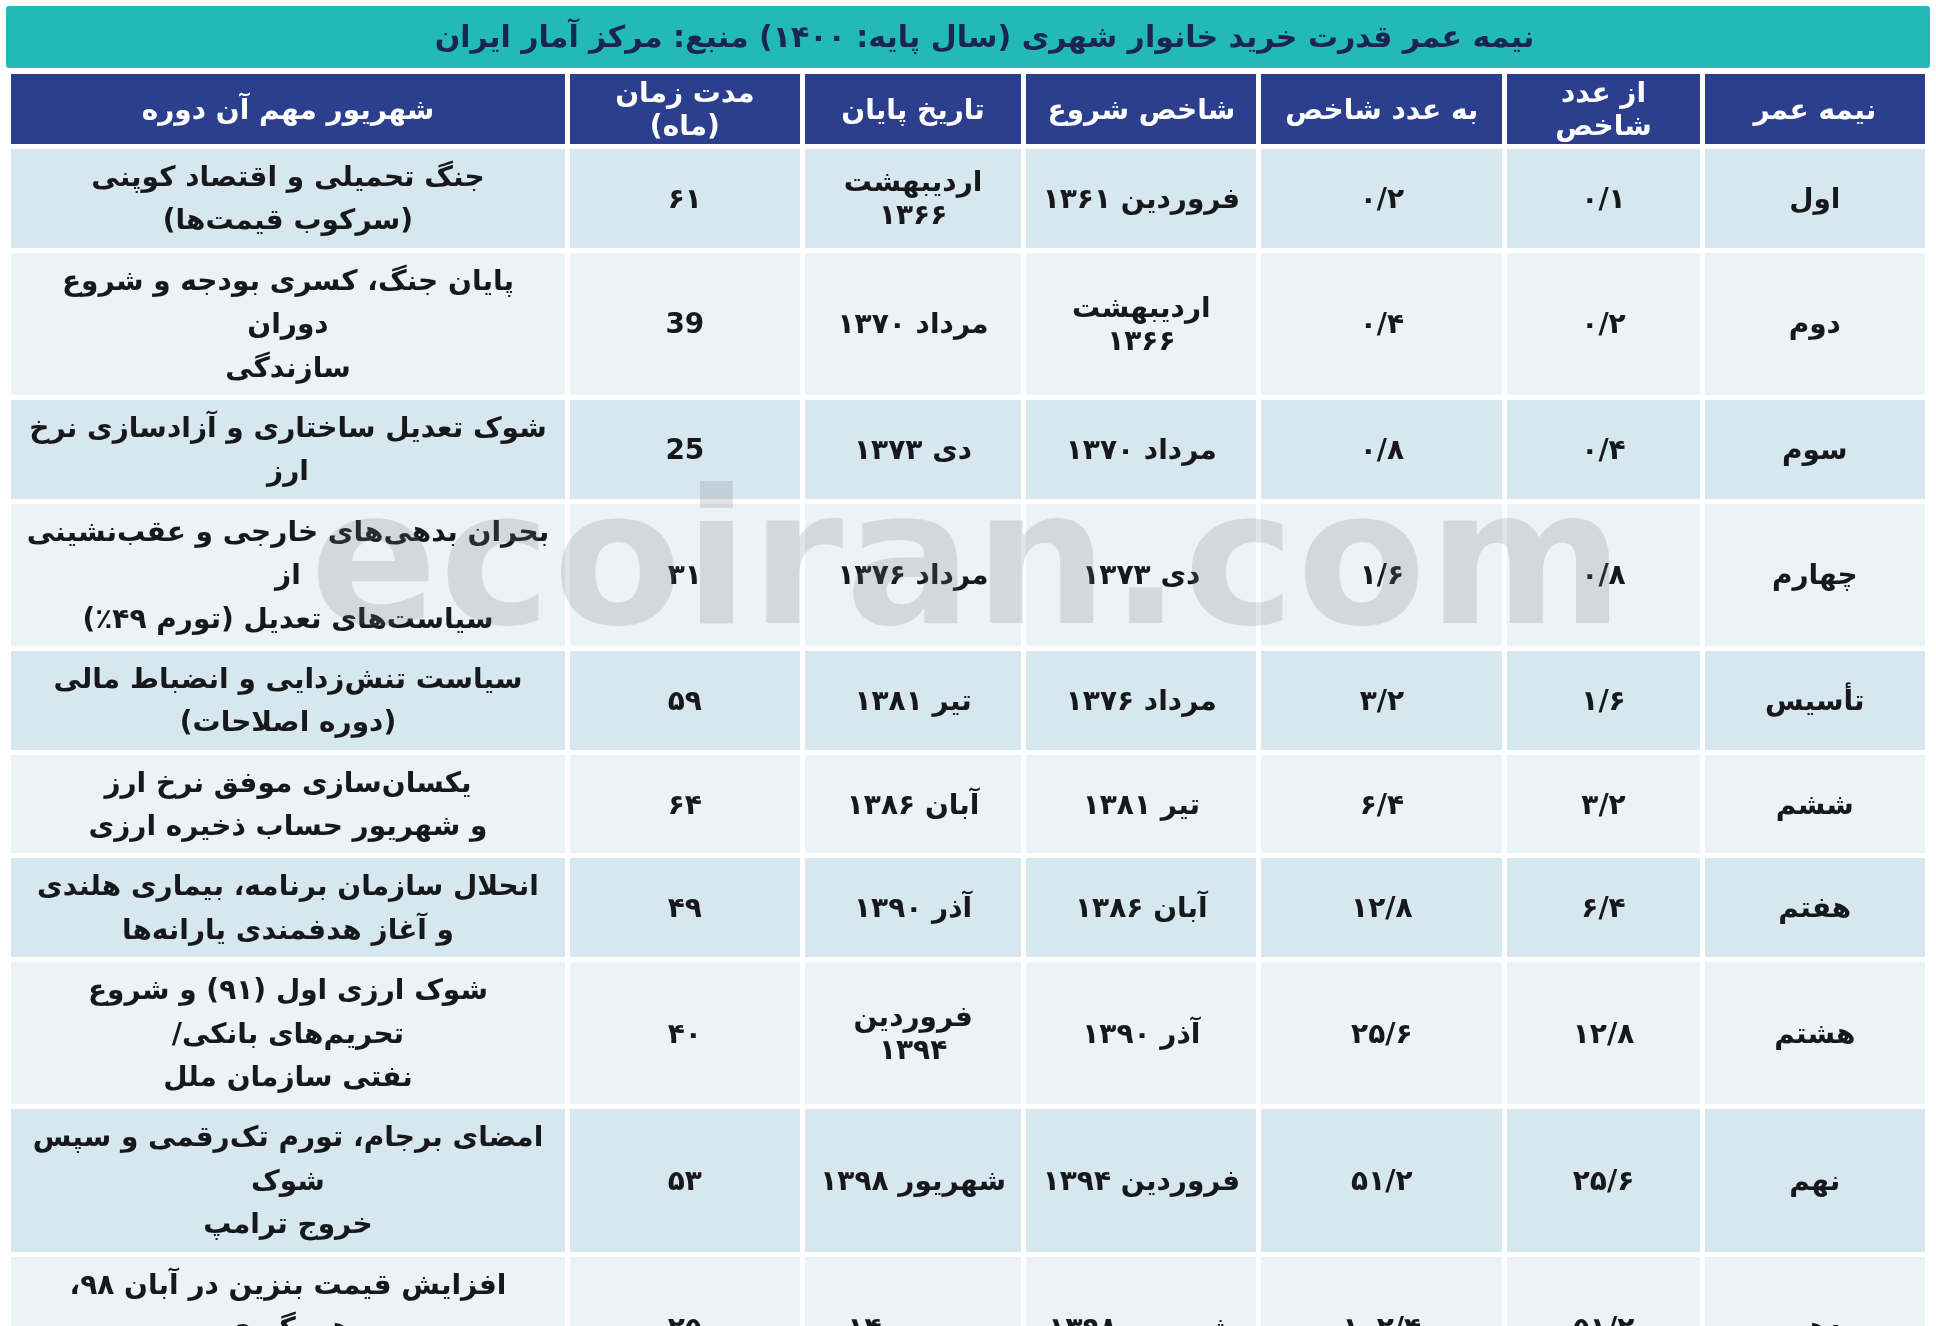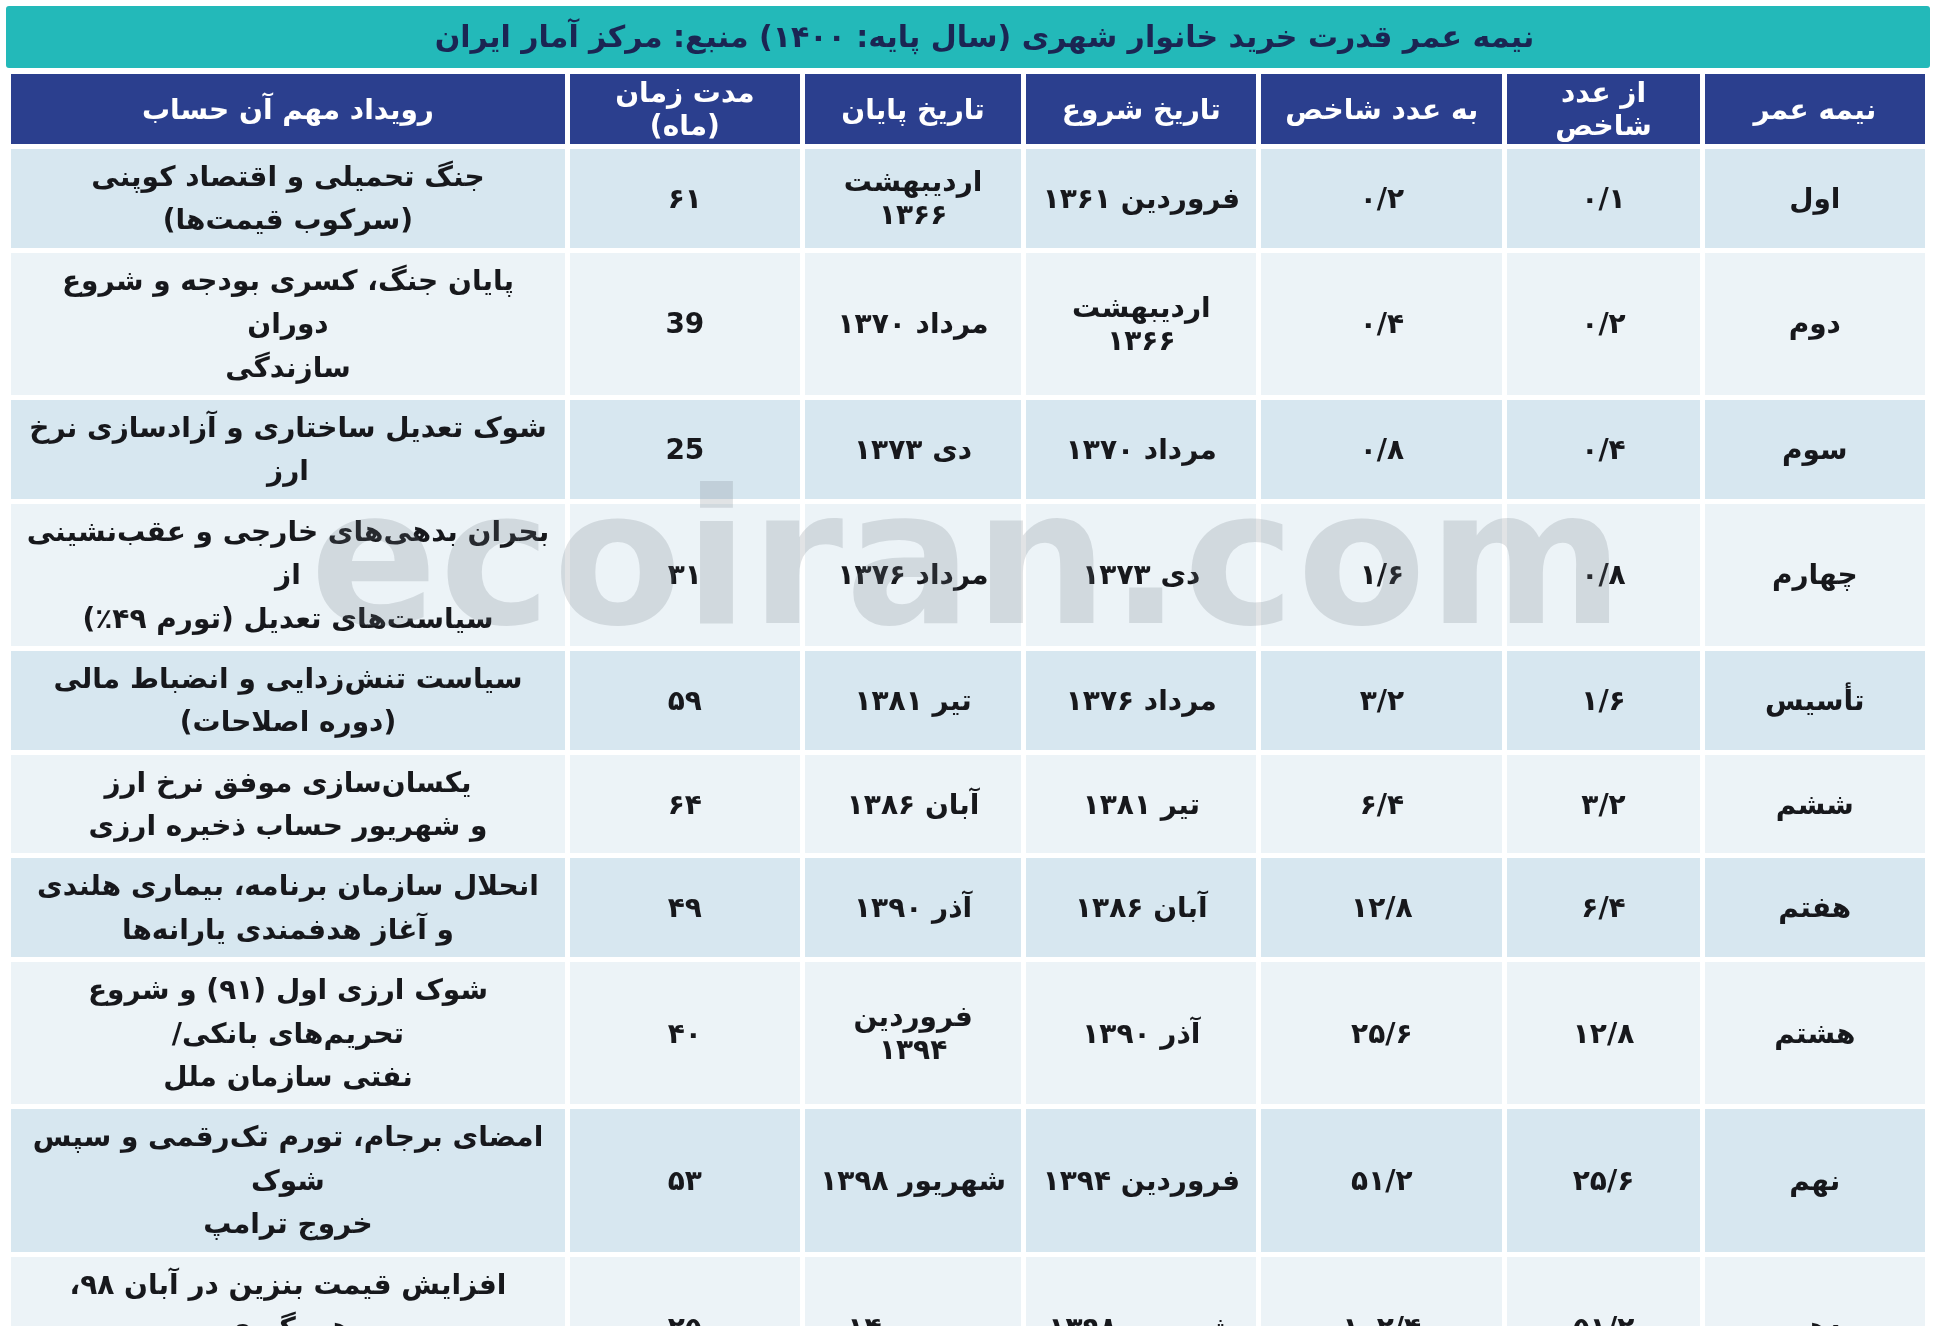--- a/index.html
+++ b/index.html
@@ -103,24 +103,24 @@
       <col style="width:12.2%">
       <col style="width:11.5%">
       <col style="width:12.2%">
       <col style="width:29.4%">
     </colgroup>
     <thead>
       <tr id="header-row">
           <th>نیمه عمر</th>
           <th>از عدد شاخص</th>
           <th>به عدد شاخص</th>
-          <th>تاریخ شروع</th>
+          <th>شاخص شروع</th>
           <th>تاریخ پایان</th>
           <th>مدت زمان (ماه)</th>
-          <th>رویداد مهم آن حساب</th>
+          <th>شهریور مهم آن دوره</th>
         </tr>
     </thead>
     <tbody id="table-body">
         <tr class="row-dark">
           <td class="cell-half-life">اول</td>
           <td class="cell-from-index">۰/۱</td>
           <td class="cell-to-index">۰/۲</td>
           <td class="cell-start-date">فروردین ۱۳۶۱</td>
           <td class="cell-end-date">اردیبهشت ۱۳۶۶</td>
           <td class="cell-duration-months">۶۱</td>

